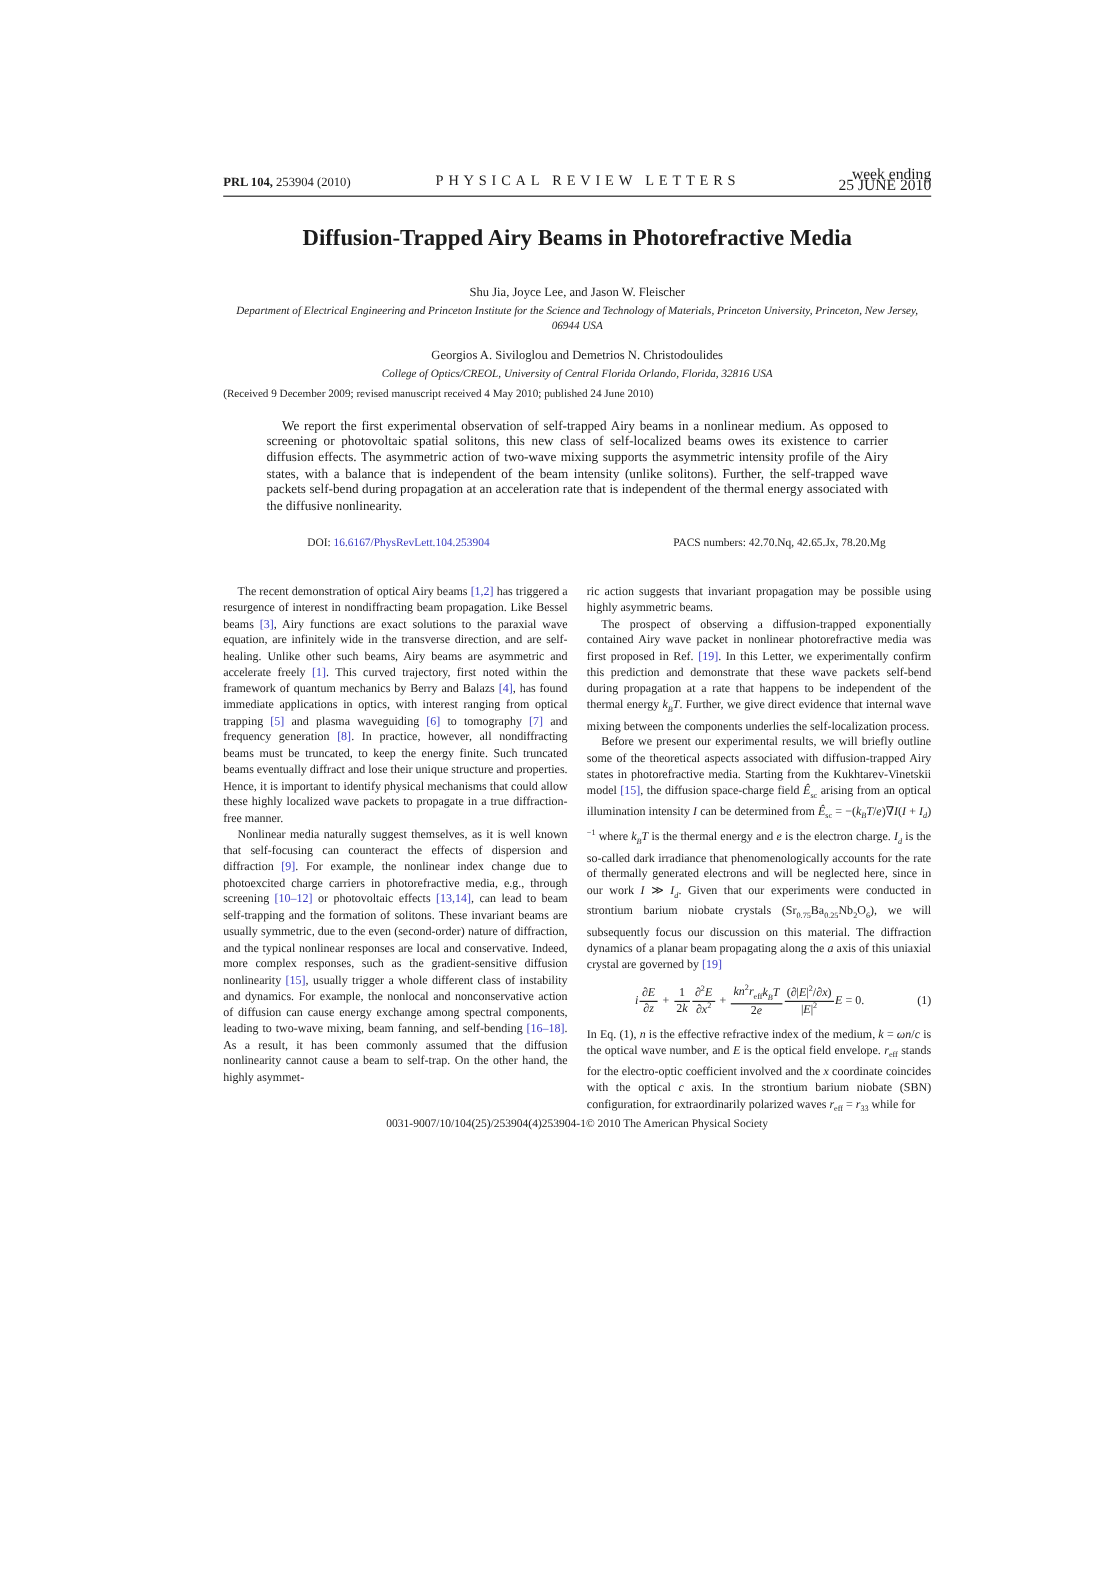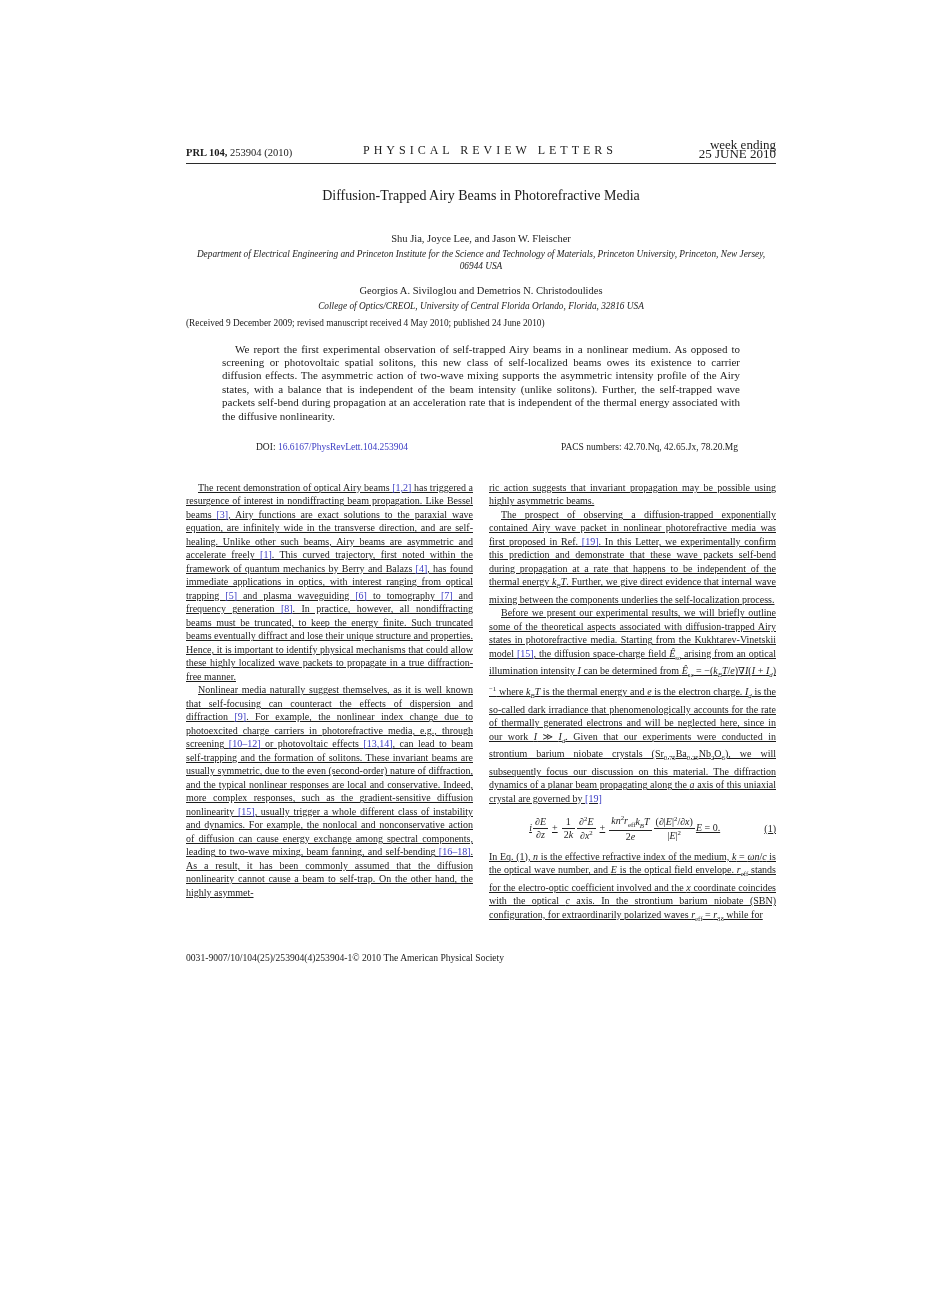--- a/index.html
+++ b/index.html
@@ -10,46 +10,46 @@
     -webkit-font-smoothing:antialiased;
   }
   .content{width:590px;margin-left:186px;padding-top:140px;}
   
   .header-row{display:flex;align-items:flex-end;font-size:10.5px;}
   .header-left{width:30%;white-space:nowrap;}
   .header-center{width:40%;text-align:center;font-size:12px;letter-spacing:4px;white-space:nowrap;}
   .header-right{width:30%;text-align:right;font-size:13px;line-height:9px;}
   .header-rule{border:none;border-top:1.3px solid #2b2b2b;margin:5px 0 0 0;}
   
-  .title{font-size:14px;font-weight:normal;text-align:center;margin:24px 0 0 0;}
+  .title{font-size:19px;font-weight:bold;text-align:center;margin:24px 0 0 0;}
   .authors{font-size:10.5px;text-align:center;margin-top:29px;}
   .affiliation{font-size:9.3px;font-style:italic;text-align:center;margin-top:5px;line-height:11.5px;}
   .authors2{margin-top:13px;}
   .received{font-size:9.3px;text-align:left;margin-top:5px;}
   
   .abstract{margin:15px 36px 0 36px;font-size:11px;line-height:13.4px;text-align:justify;text-indent:13px;}
   .doi-row{display:flex;justify-content:space-between;margin:19px 38px 0 70px;font-size:9.5px;}
   .doi-link{color:var(--link,#3b3cc4);text-decoration:none;cursor:pointer;}
   
   .body-cols{display:flex;gap:16px;margin-top:29px;}
-  .col{width:287px;font-size:10px;line-height:13.5px;text-align:justify;text-decoration:underline;}
+  .col{width:287px;font-size:10px;line-height:13.5px;text-align:justify;}
   .col p{margin:0;}
   .col p.indent{text-indent:12px;}
   .ref{color:var(--link,#3b3cc4);cursor:pointer;}
   sub,sup{font-size:6.8px;}
   
   .equation-row{display:flex;align-items:center;margin:9px 0 7px 0;}
   .equation{flex:1;text-align:center;font-size:10px;line-height:1;}
   .frac{display:inline-block;vertical-align:middle;text-align:center;margin:0 1px;line-height:1.2;}
   .fn{display:block;padding:0 2px;}
   .fd{display:block;border-top:0.9px solid #222;padding:0 2px;}
   .op{margin:0 3px;}
   .eq-number{font-size:10px;margin-left:4px;}
   
-  .footer{display:flex;justify-content:flex-start;margin-top:27px;font-size:9.6px;}
+  .footer{display:flex;justify-content:center;font-size:9.6px;}
 </style>
 </head>
 <body style="--link: #3b3cc4;">
 
 <div class="content">
 
   <div class="header-row">
     <div class="header-left"><b>PRL 104,</b><span> 253904 (2010)</span></div>
     <div class="header-center">PHYSICAL REVIEW LETTERS</div>
     <div class="header-right">

